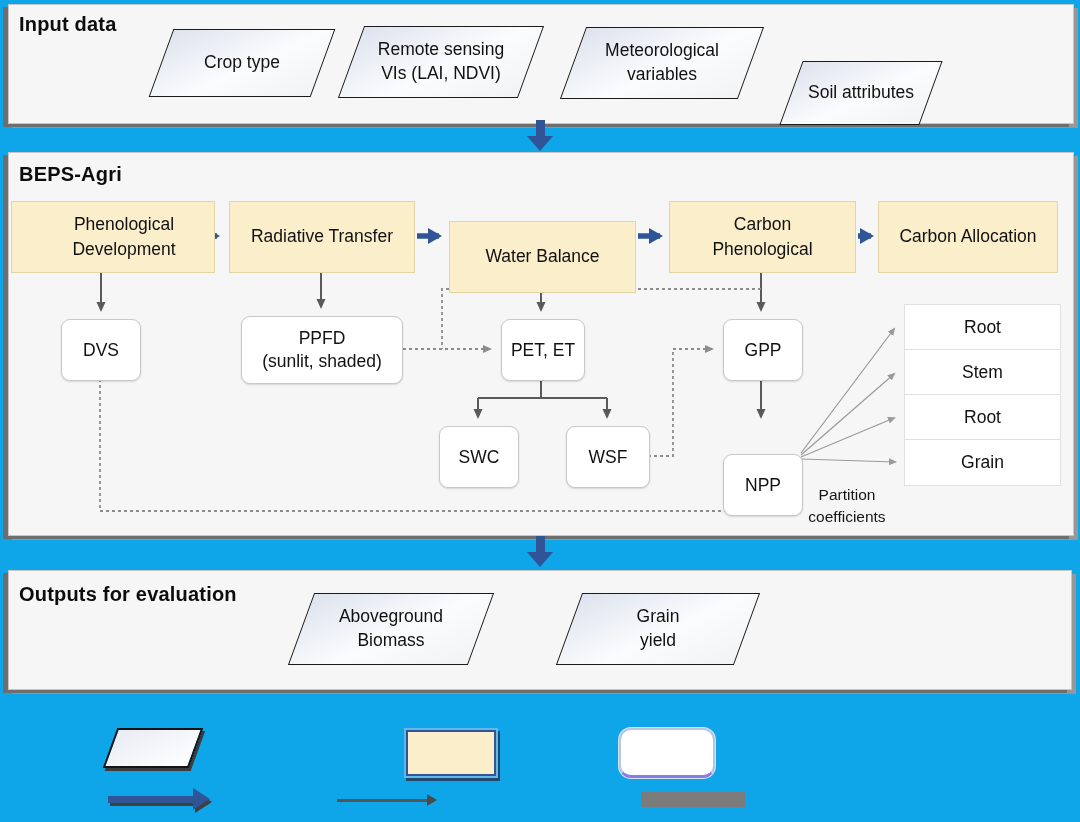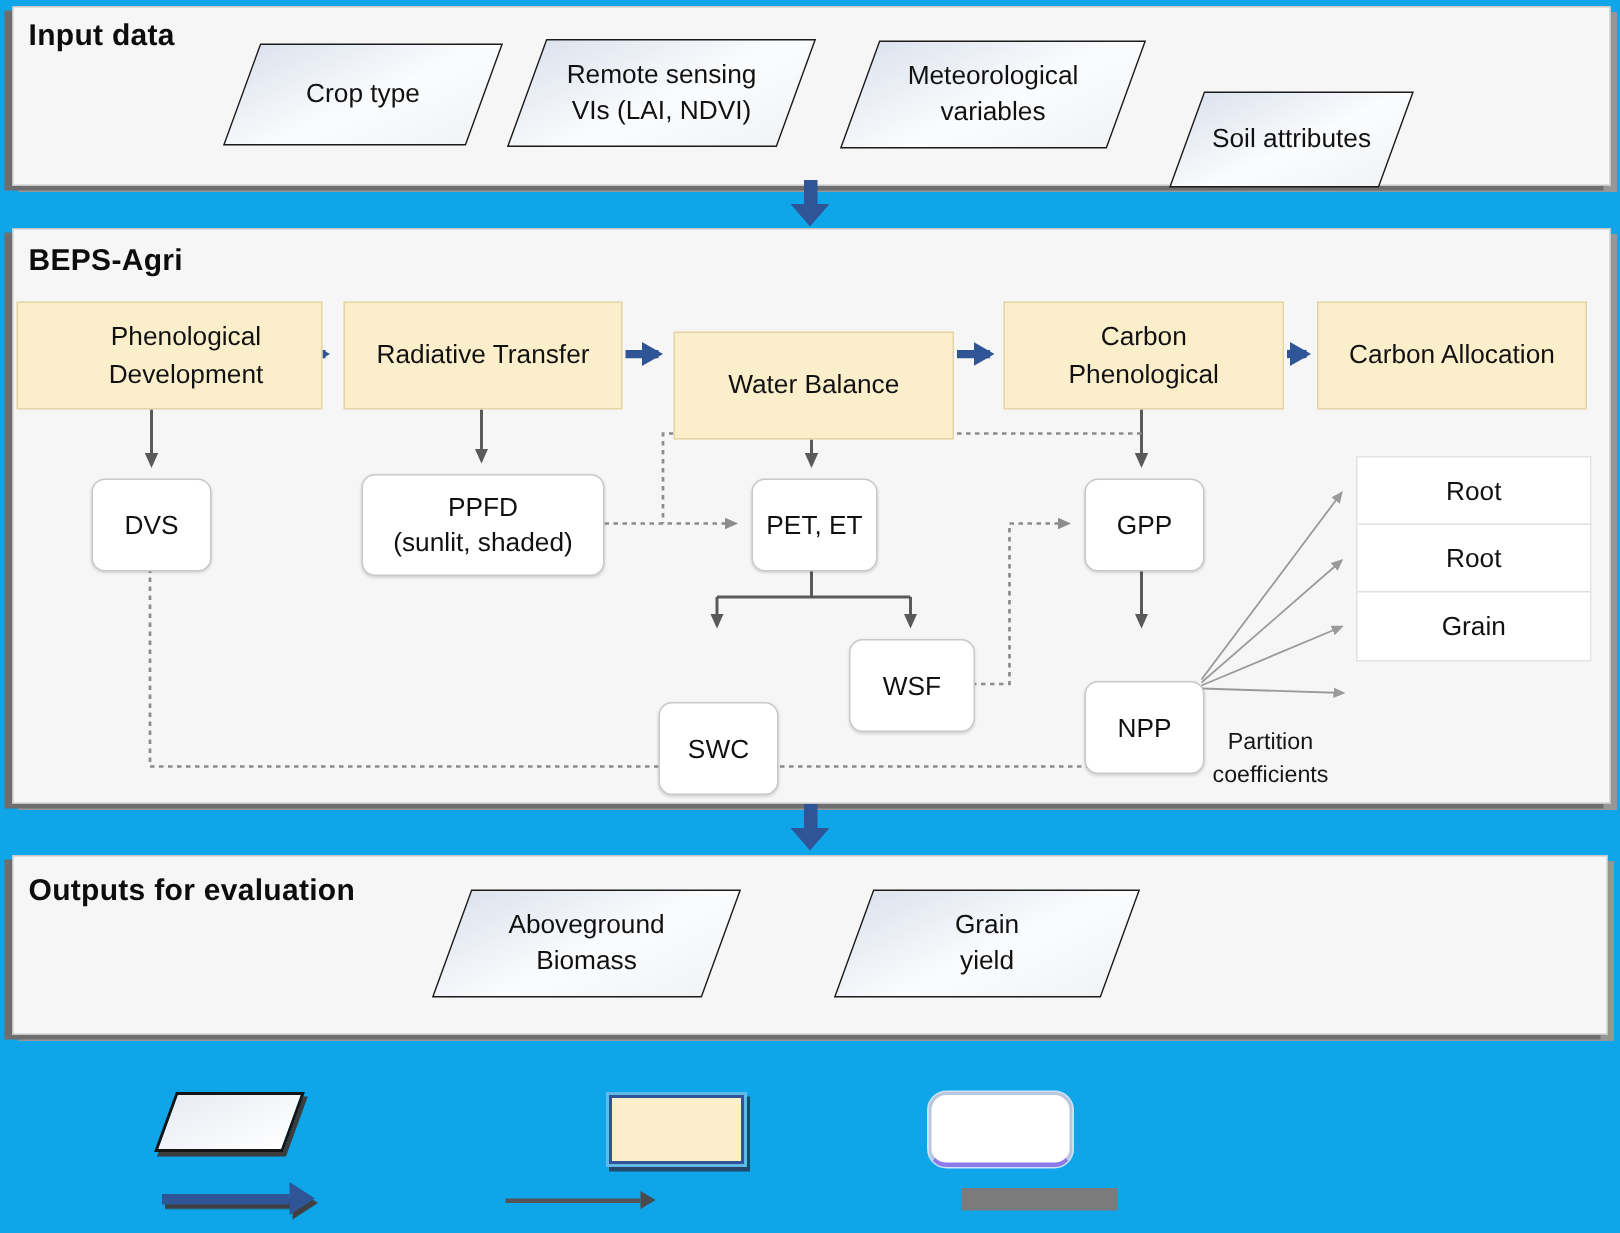--- a/index.html
+++ b/index.html
@@ -177,33 +177,36 @@
     <div class="node" style="left:232px;top:163px;width:160px;height:66px;">
       <span>PPFD</span>
       <span>(sunlit, shaded)</span>
     </div>
     <div class="node" style="left:492px;top:166px;width:82px;height:60px;">
       <span>PET, ET</span>
     </div>
     <div class="node" style="left:714px;top:166px;width:78px;height:60px;">
       <span>GPP</span>
     </div>
-    <div class="node" style="left:430px;top:273px;width:78px;height:60px;margin-top:42px;">
+    <div class="node" style="left:430px;top:273px;width:78px;height:60px;">
       <span>SWC</span>
     </div>
     <div class="node" style="left:557px;top:273px;width:82px;height:60px;">
       <span>WSF</span>
     </div>
     <div class="node" style="left:714px;top:273px;width:78px;height:60px;margin-top:28px;">
       <span>NPP</span>
     </div>
 
     <div class="pools" style="left:895px;top:151px;width:155px;">
       <div class="row">
           <span>Root</span>
+        </div>
+      <div class="row">
+          <span>Stem</span>
         </div>
       <div class="row">
           <span>Root</span>
         </div>
       <div class="row">
           <span>Grain</span>
         </div>
     </div>
 
     <div class="annot" style="left:768px;top:331px;width:140px;">

